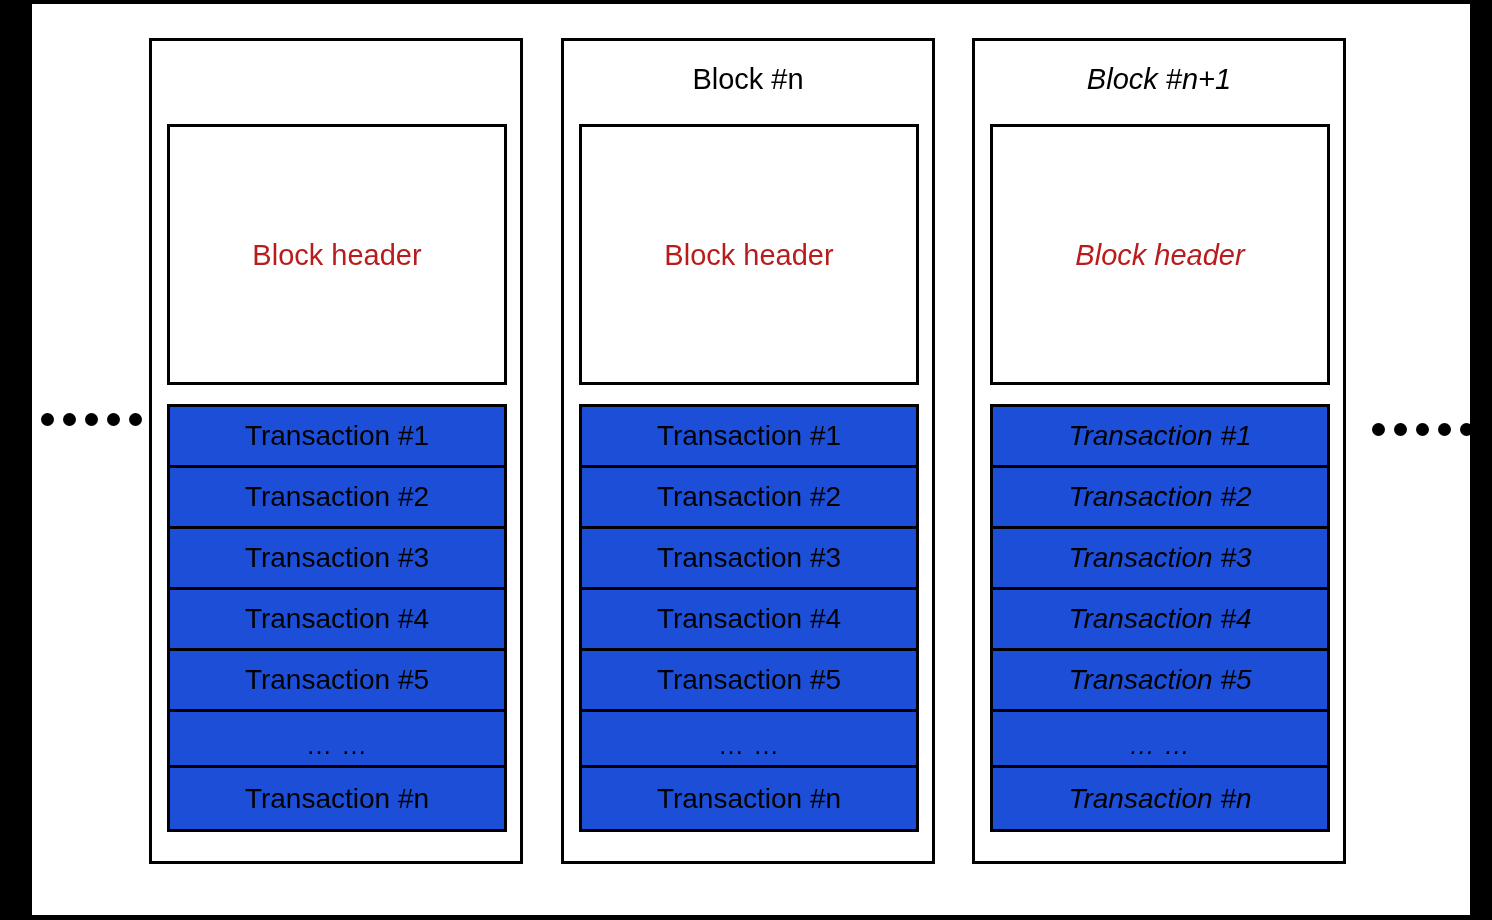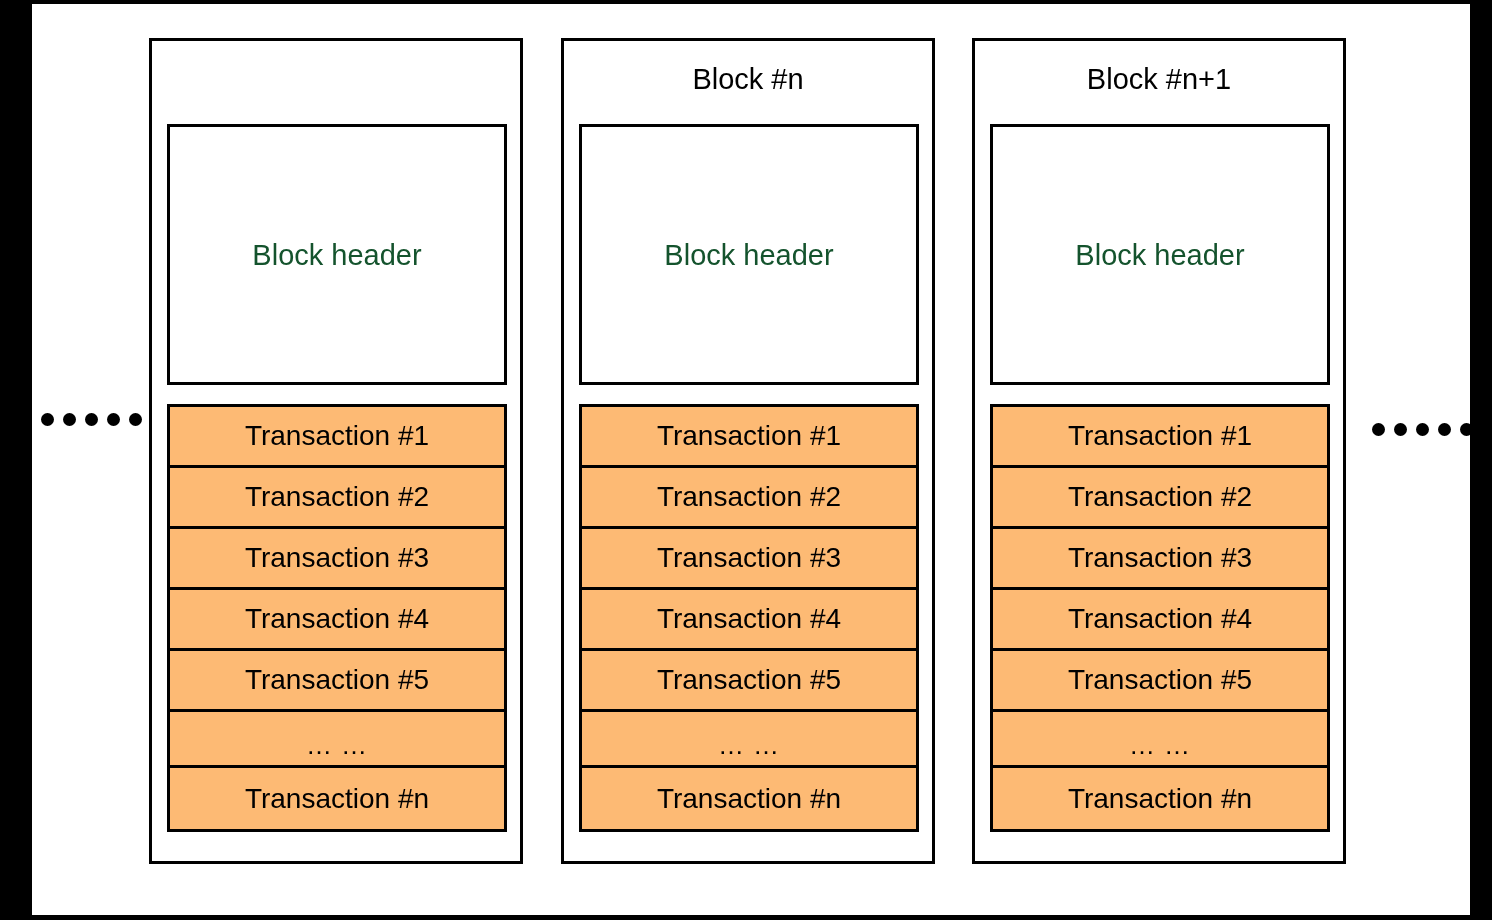--- a/index.html
+++ b/index.html
@@ -52,21 +52,21 @@
     position: absolute;
     top: 34px;
     width: 374px;
     height: 826px;
     border: 3px solid #000000;
     box-sizing: border-box;
     background: #ffffff;
   }
   #block-card-0 { left: 117px; }
   #block-card-1 { left: 529px; padding-left: 37px; }
-  #block-card-2 { left: 940px; }
+  #block-card-2 { left: 940px; font-style: italic; }
 
   .block-title {
     position: absolute;
     left: 0;
     top: 21px;
     width: 100%;
     text-align: center;
     font-size: 29px;
     line-height: 34px;
     color: #000000;
@@ -82,33 +82,33 @@
     height: 261px;
     border: 3px solid #000000;
     box-sizing: border-box;
     display: flex;
     align-items: center;
     justify-content: center;
   }
   .block-header-label {
     font-size: 29px;
     line-height: 34px;
-    color: #14532d;
+    color: #b91c1c;
     white-space: nowrap;
   }
 
   
   .tx-list {
     position: absolute;
     left: 15px;
     top: 363px;
     width: 340px;
     border: 3px solid #000000;
     box-sizing: border-box;
-    background: #fdba74;
+    background: #1d4ed8;
   }
   .tx-row {
     height: 61px;
     border-bottom: 3px solid #000000;
     box-sizing: border-box;
     display: flex;
     align-items: center;
     justify-content: center;
     font-size: 28px;
     color: #000000;

